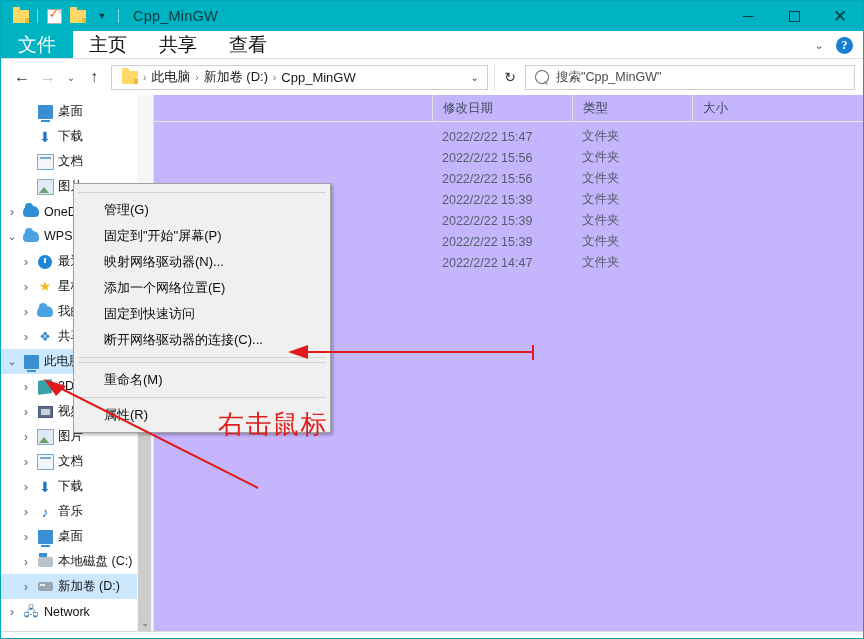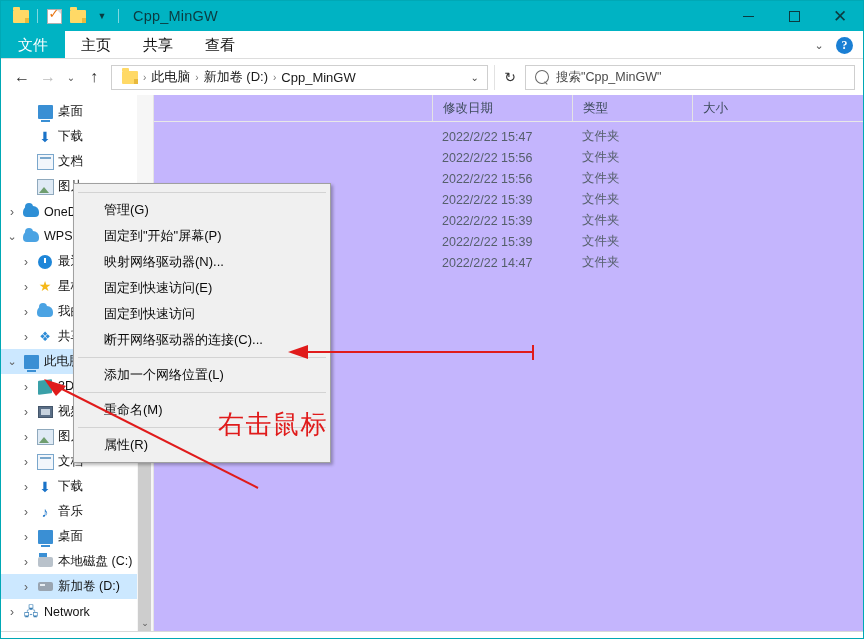--- a/index.html
+++ b/index.html
@@ -76,21 +76,21 @@
   .wc.max::after { content:""; width: 11px; height: 11px; border: 1px solid #0b3b40; box-sizing: border-box;}
   .wc.close { font-size: 17px; font-weight: 300; }
 
   
   .ribbon {
     height: 28px; flex: 0 0 28px; display: flex; align-items: stretch;
     background: #fff; position: relative;
   }
   .tab {
     display: flex; align-items: center; padding: 0 16px;
-    font-size: 15px; color: #111;
+    font-size: 19px; color: #111;
   }
   .tab.active { background: #00b3c3; color: #ffffff; padding: 0 17px; }
   .ribbon-right {
     margin-left: auto; display: flex; align-items: center; gap: 10px;
     padding-right: 10px;
   }
   .chev-down {
     width: 14px; height: 14px; position: relative; color: #555;
     font-size: 11px; display: flex; align-items: center; justify-content: center;
   }
@@ -534,25 +534,24 @@
             <div class="fc size"></div>
           </div>
         </div>
     </div>
 
     <div class="ctxmenu" id="ctxmenu">
         <div class="msep"></div>
         <div class="mi">管理(G)</div>
         <div class="mi">固定到"开始"屏幕(P)</div>
         <div class="mi">映射网络驱动器(N)...</div>
-        <div class="mi">固定到快速访问(E)</div>
+        <div class="mi">添加一个网络位置(E)</div>
         <div class="mi">固定到快速访问</div>
         <div class="mi">断开网络驱动器的连接(C)...</div>
         <div class="msep"></div>
-        <div class="mi">添加一个网络位置(L)</div>
         <div class="msep"></div>
         <div class="mi">重命名(M)</div>
         <div class="msep"></div>
         <div class="mi">属性(R)</div>
       </div>
   </div>
 
   <div class="statusbar"></div>
 </div>
 

